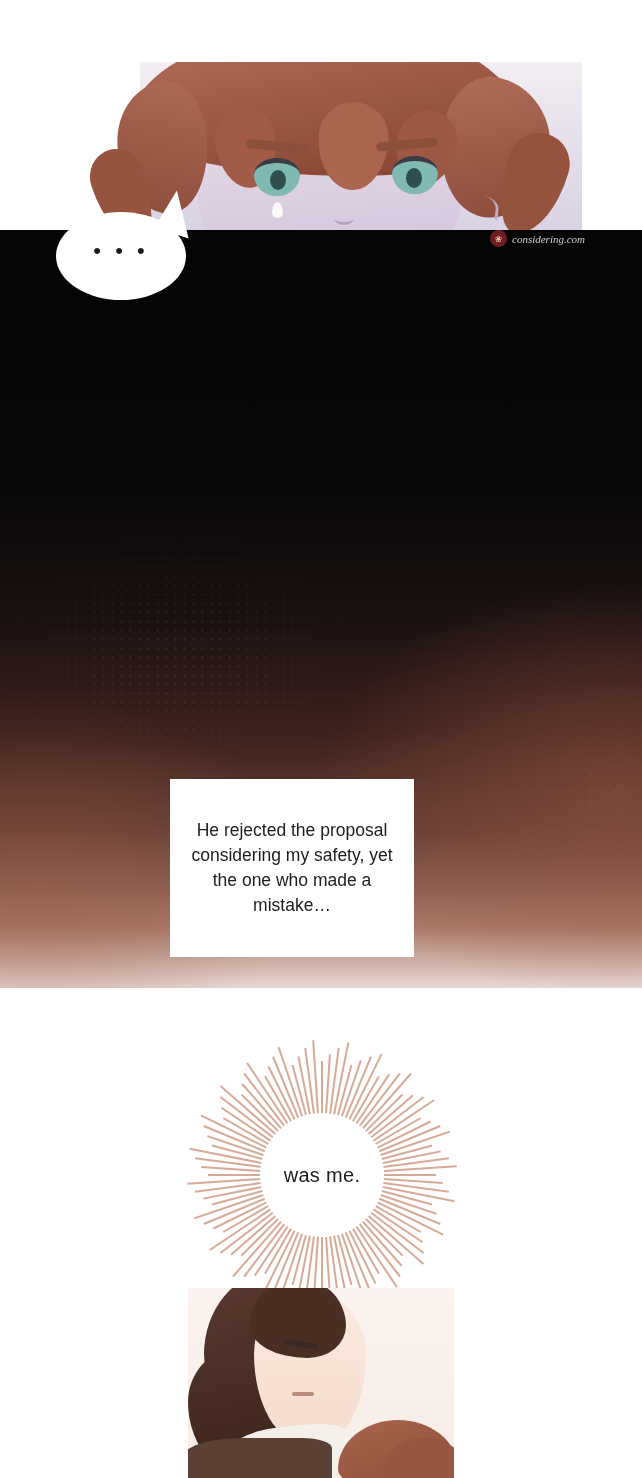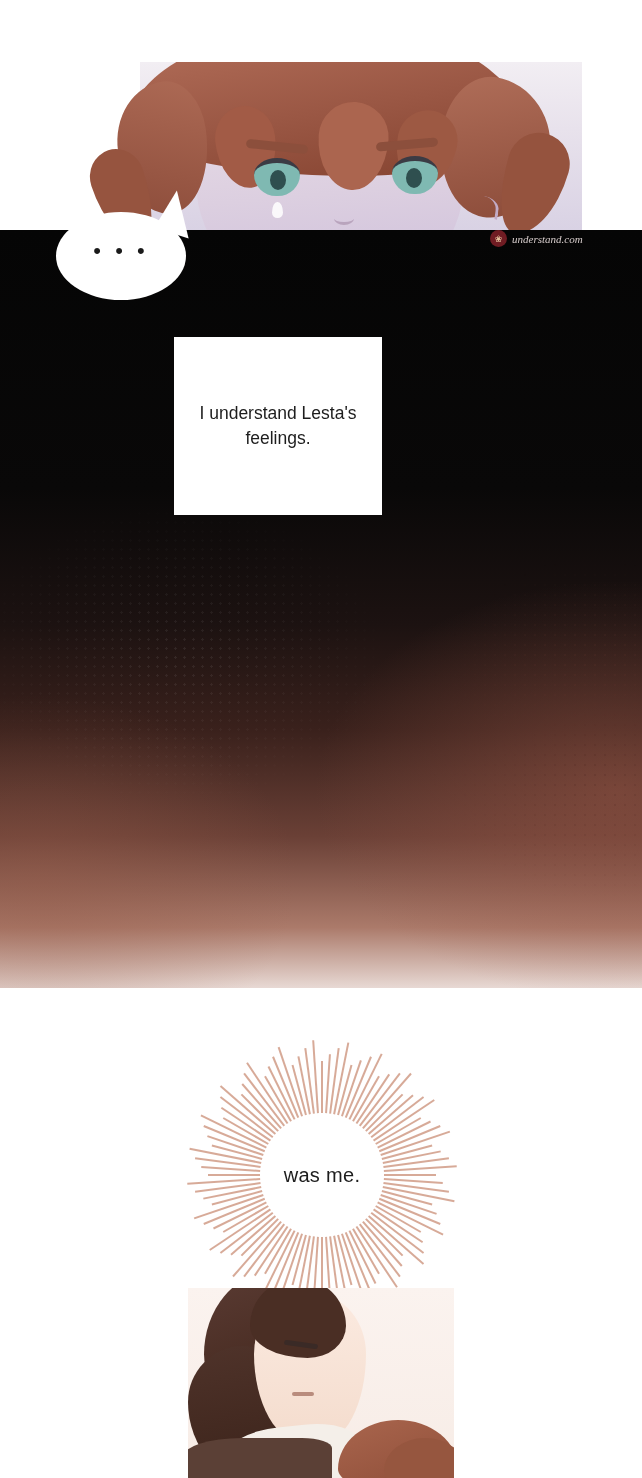--- a/index.html
+++ b/index.html
@@ -398,30 +398,30 @@
     <div class="cheek-line"></div>
   </div>
 
   <div class="panel-dark">
     <div class="halftone"></div>
     <div class="halftone-r"></div>
   </div>
 
   <div class="watermark">
     <span class="wm-badge">❀</span>
-    <span>understand.com</span>
+    <span>considering.com</span>
   </div>
 
   <div class="bubble-tail"></div>
   <div class="bubble">
     <span>• • •</span>
   </div>
 
-  <div class="cap cap-1">
-    <span>I understand Lesta's feelings.</span>
+  <div class="cap cap-3">
+    <span>He rejected the pro­posal considering my safety, yet the one who made a mistake…</span>
   </div>
 
   <div class="panel-white"></div>
   <div class="burst" id="burst">
     <div class="burst-core"></div>
     <div class="burst-text">was me.</div>
   <div class="burst-ray" style="height: 52px; background: rgb(201, 141, 117); transform: translate(-50%, 0px) rotate(0deg) translateY(62px);"></div>
       <div class="burst-ray" style="height: 59px; background: rgb(201, 141, 117); transform: translate(-50%, 0px) rotate(3.75deg) translateY(62px);"></div>
       <div class="burst-ray" style="height: 66px; background: rgb(201, 141, 117); transform: translate(-50%, 0px) rotate(7.5deg) translateY(62px);"></div>
       <div class="burst-ray" style="height: 73px; background: rgb(201, 141, 117); transform: translate(-50%, 0px) rotate(11.25deg) translateY(62px);"></div>

